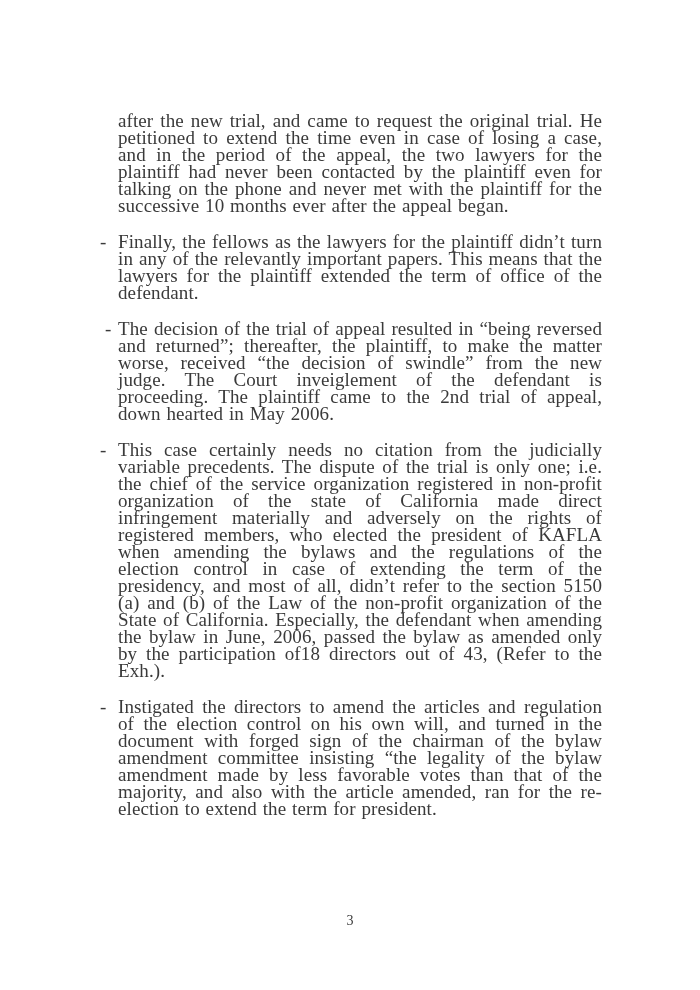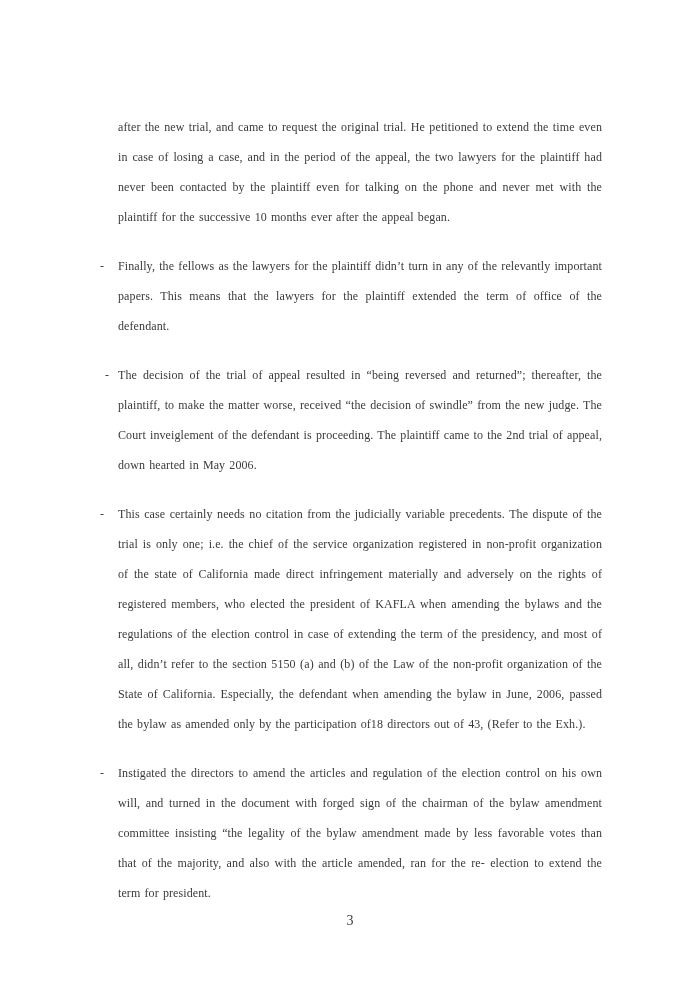--- a/index.html
+++ b/index.html
@@ -19,22 +19,22 @@
   .content {
     position: absolute;
     top: 112px;
     left: 0;
     width: 700px;
   }
   .para {
     position: relative;
     margin: 0 0 19px 118px;
     width: 484px;
-    font-size: 12px;
-    line-height: 30px;
+    font-size: 19px;
+    line-height: 17px;
     text-align: justify;
     letter-spacing: 0.1px;
     word-spacing: 1px;
   }
   .para .bullet {
     position: absolute;
     left: -18px;
     top: 0;
     text-align: left;
   }

